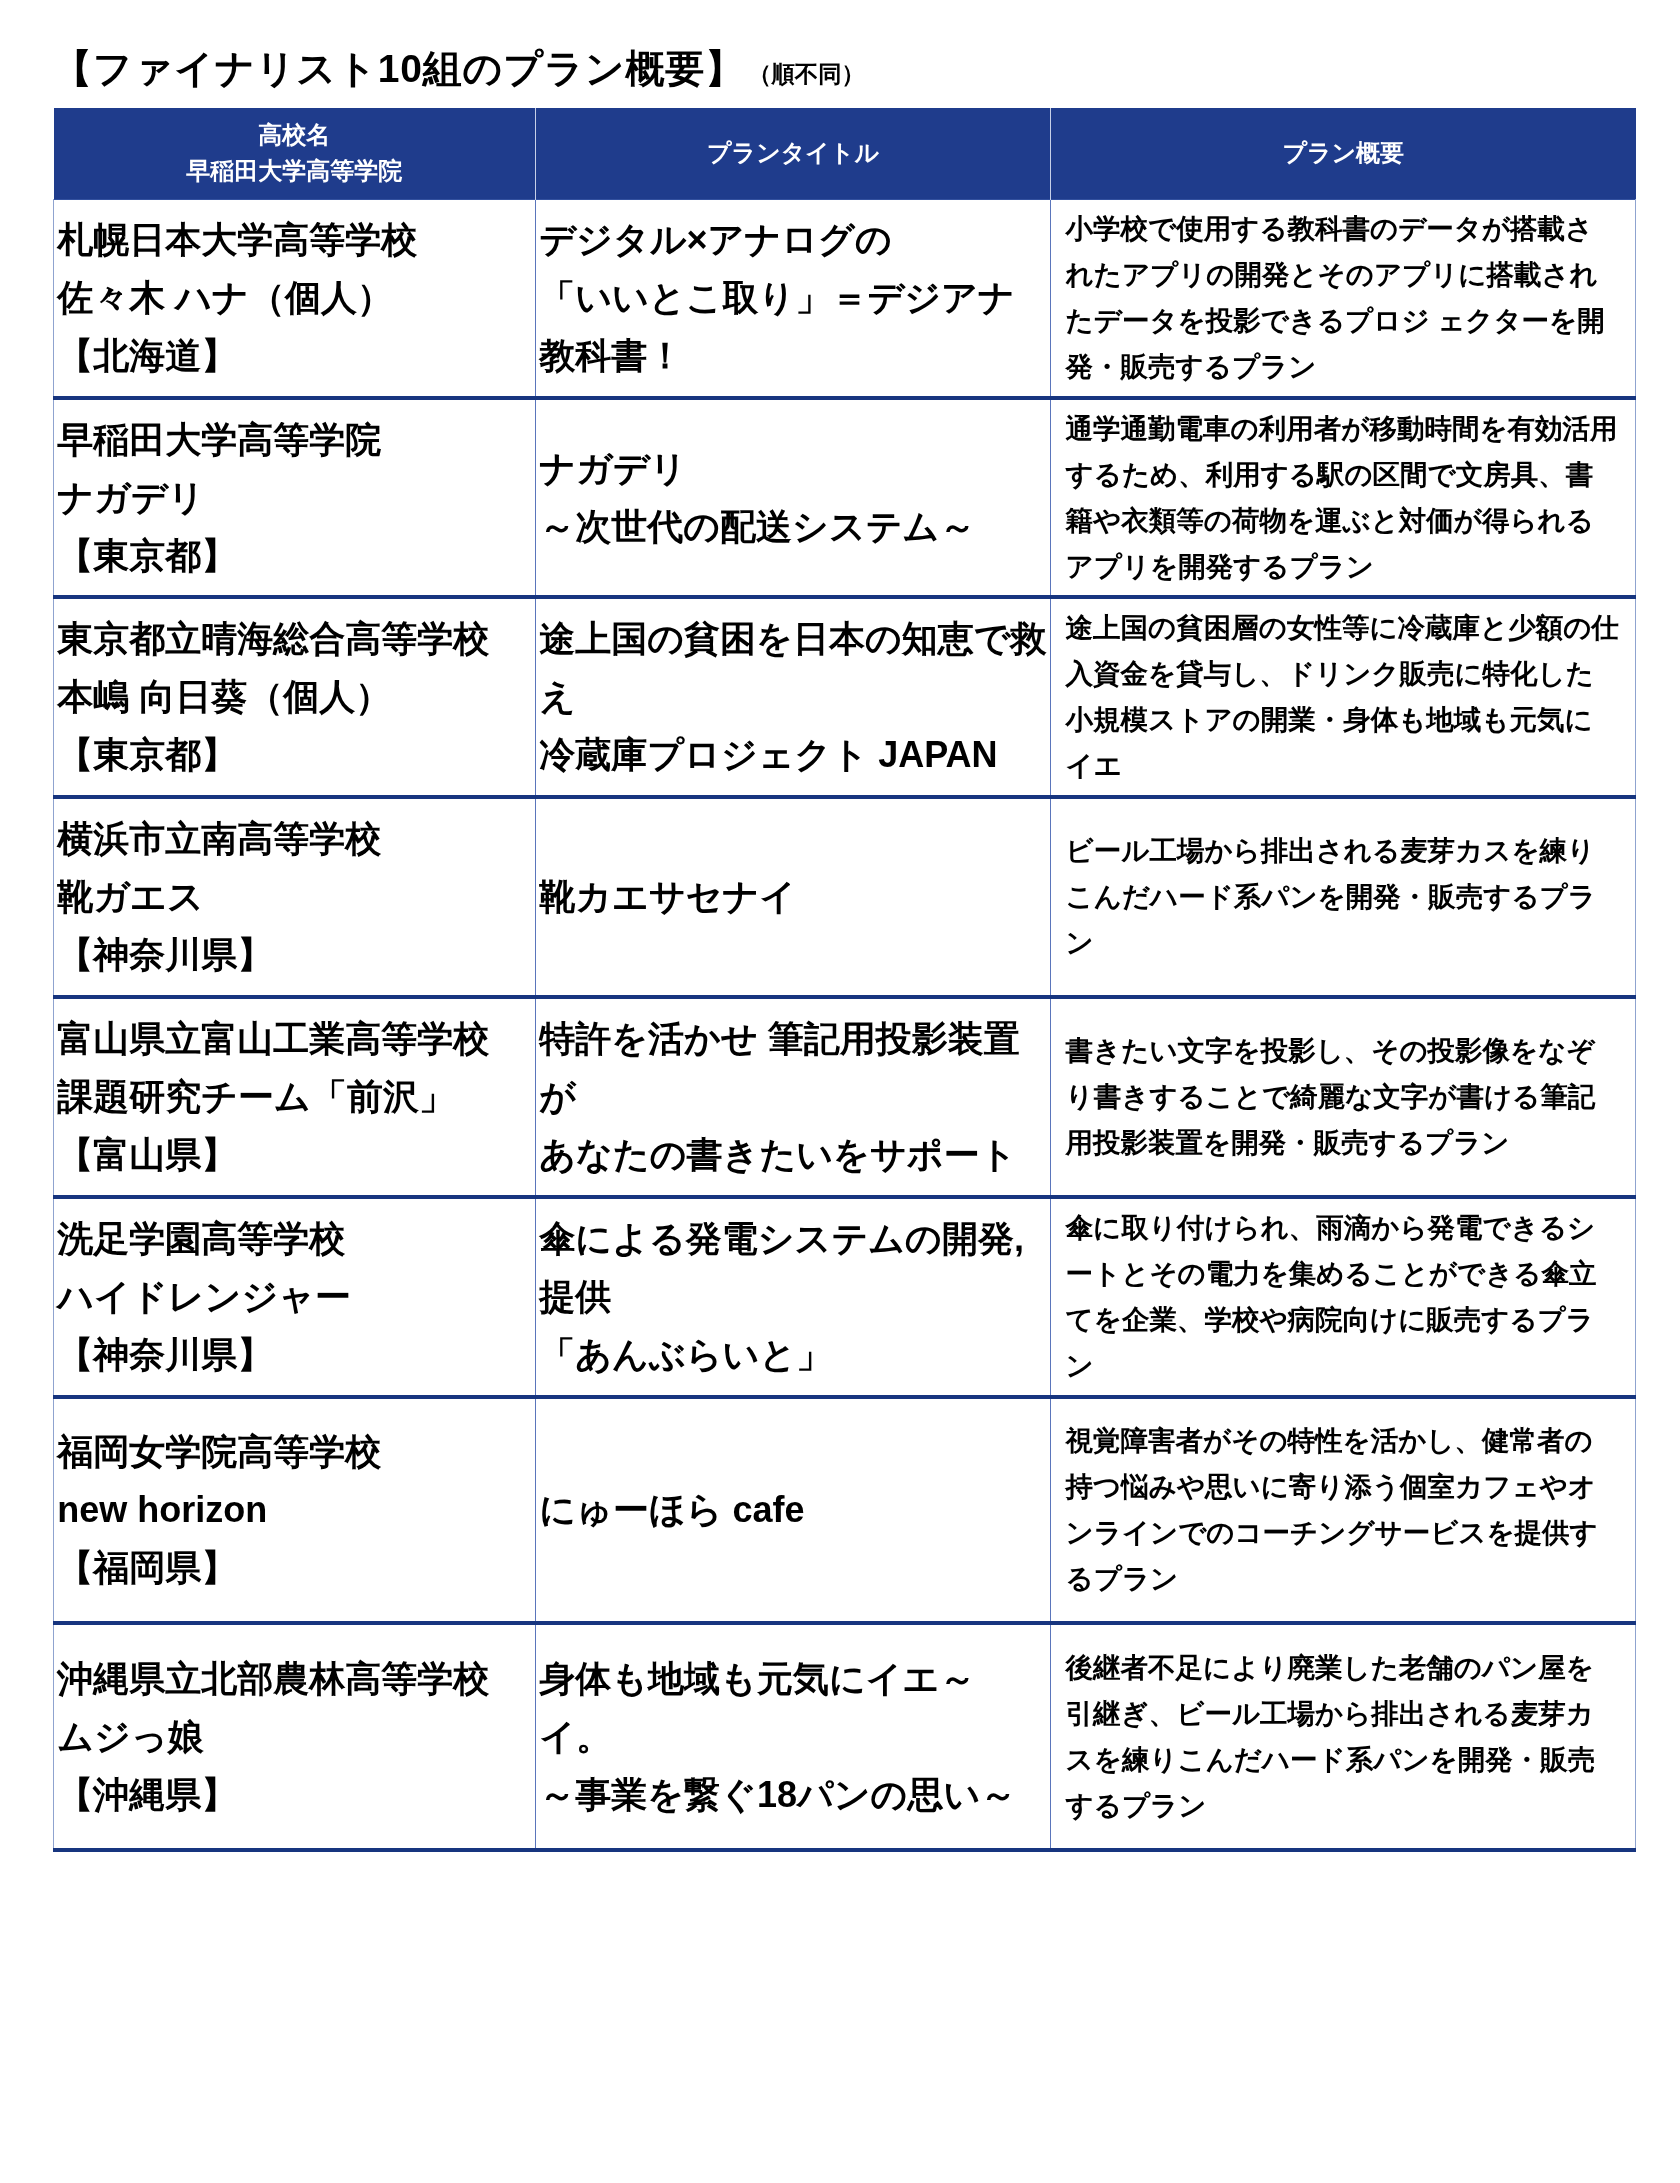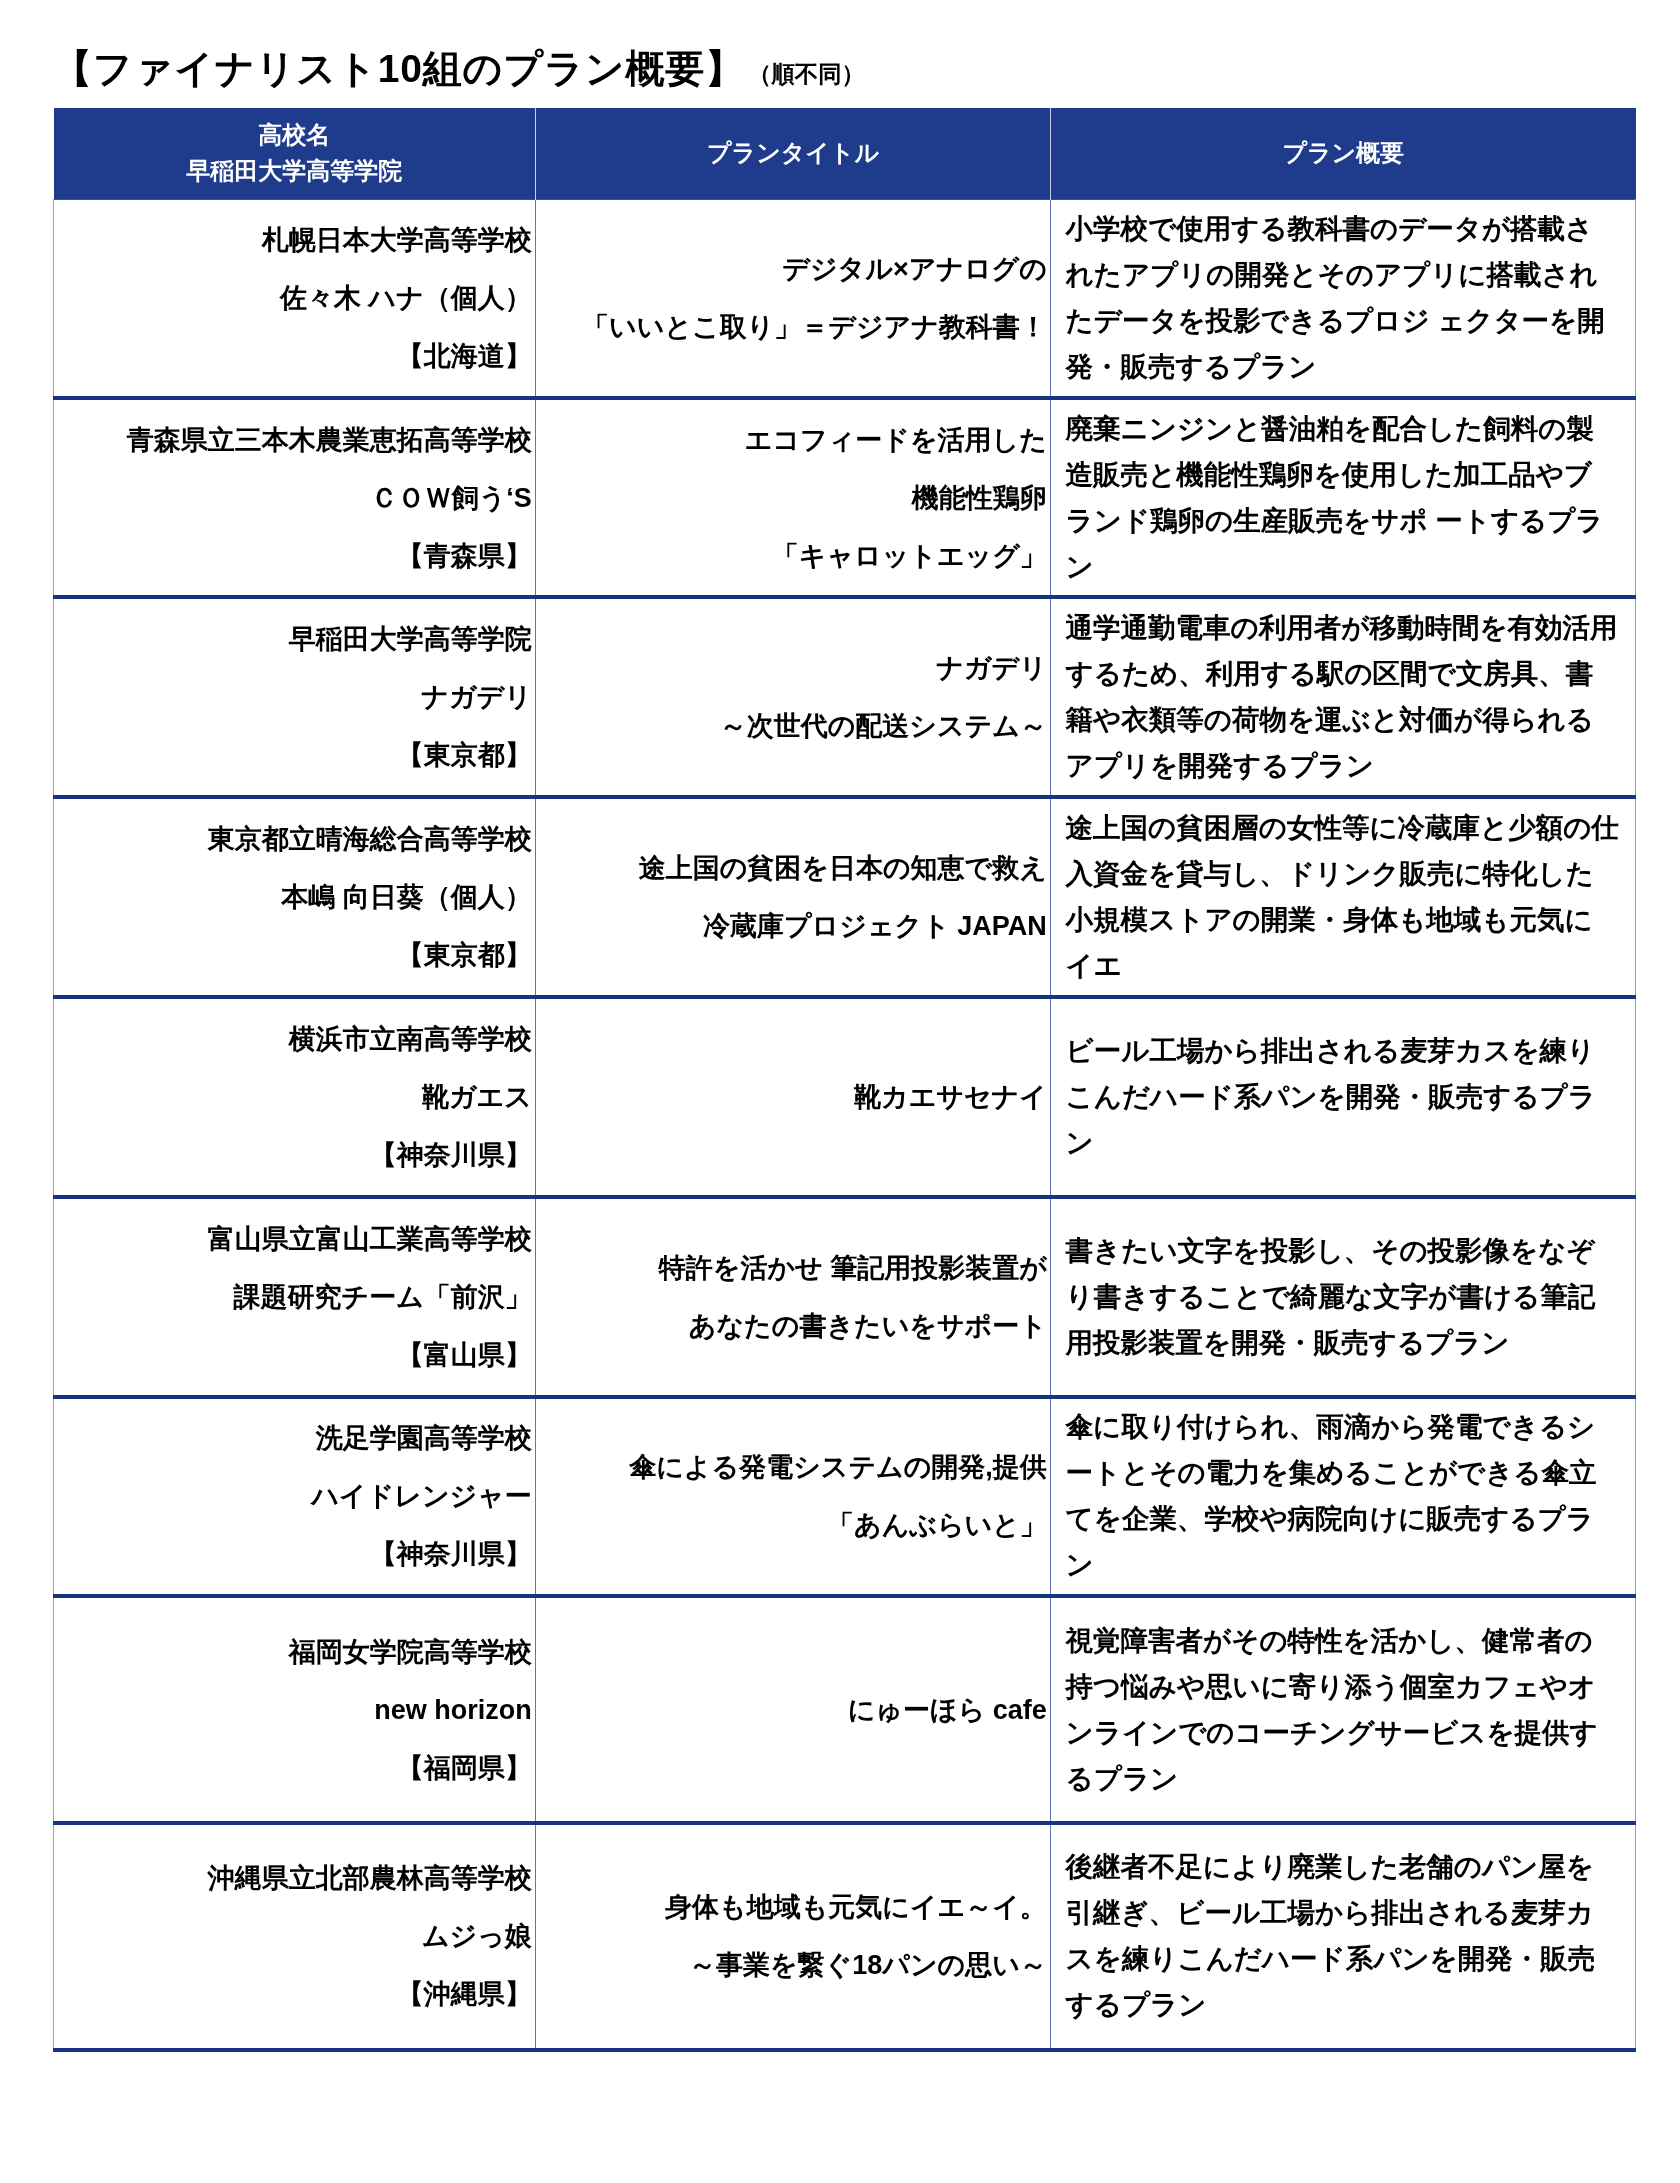--- a/index.html
+++ b/index.html
@@ -74,23 +74,23 @@
   }
   tbody tr:first-child td {
     border-top: 1.6px solid #33519f;
   }
 
   tr.r-std td  { height: 186px; }
   tr.r-tall td { height: 213px; }
 
   td.cell-school,
   td.cell-title {
-    text-align: right;
+    text-align: left;
     font-weight: bold;
-    font-size: 27px;
+    font-size: 36px;
     line-height: 58px;
     white-space: pre-line;
     padding: 0 3.2px;
   }
   td.cell-summary {
     text-align: left;
     font-weight: bold;
     font-size: 27.5px;
     line-height: 46px;
     padding: 4.9px 16px 4.9px 14.6px;
@@ -120,29 +120,20 @@
       </tr>
     </thead>
     <tbody>
       <tr class="r-std">
         <td class="cell-school">札幌日本大学高等学校
 佐々木 ハナ（個人）
 【北海道】</td>
         <td class="cell-title">デジタル×アナログの
 「いいとこ取り」＝デジアナ教科書！</td>
         <td class="cell-summary">小学校で使用する教科書のデータが搭載されたアプリの開発とそのアプリに搭載されたデータを投影できるプロジ ェクターを開発・販売するプラン</td>
-      </tr>
-      <tr class="r-std">
-        <td class="cell-school">青森県立三本木農業恵拓高等学校
-ＣＯＷ飼う‘S
-【青森県】</td>
-        <td class="cell-title">エコフィードを活用した
-機能性鶏卵
-「キャロットエッグ」</td>
-        <td class="cell-summary">廃棄ニンジンと醤油粕を配合した飼料の製造販売と機能性鶏卵を使用した加工品やブランド鶏卵の生産販売をサポ ートするプラン</td>
       </tr>
       <tr class="r-std">
         <td class="cell-school">早稲田大学高等学院
 ナガデリ
 【東京都】</td>
         <td class="cell-title">ナガデリ
 ～次世代の配送システム～</td>
         <td class="cell-summary">通学通勤電車の利用者が移動時間を有効活用するため、利用する駅の区間で文房具、書籍や衣類等の荷物を運ぶと対価が得られるアプリを開発するプラン</td>
       </tr>
       <tr class="r-std">

